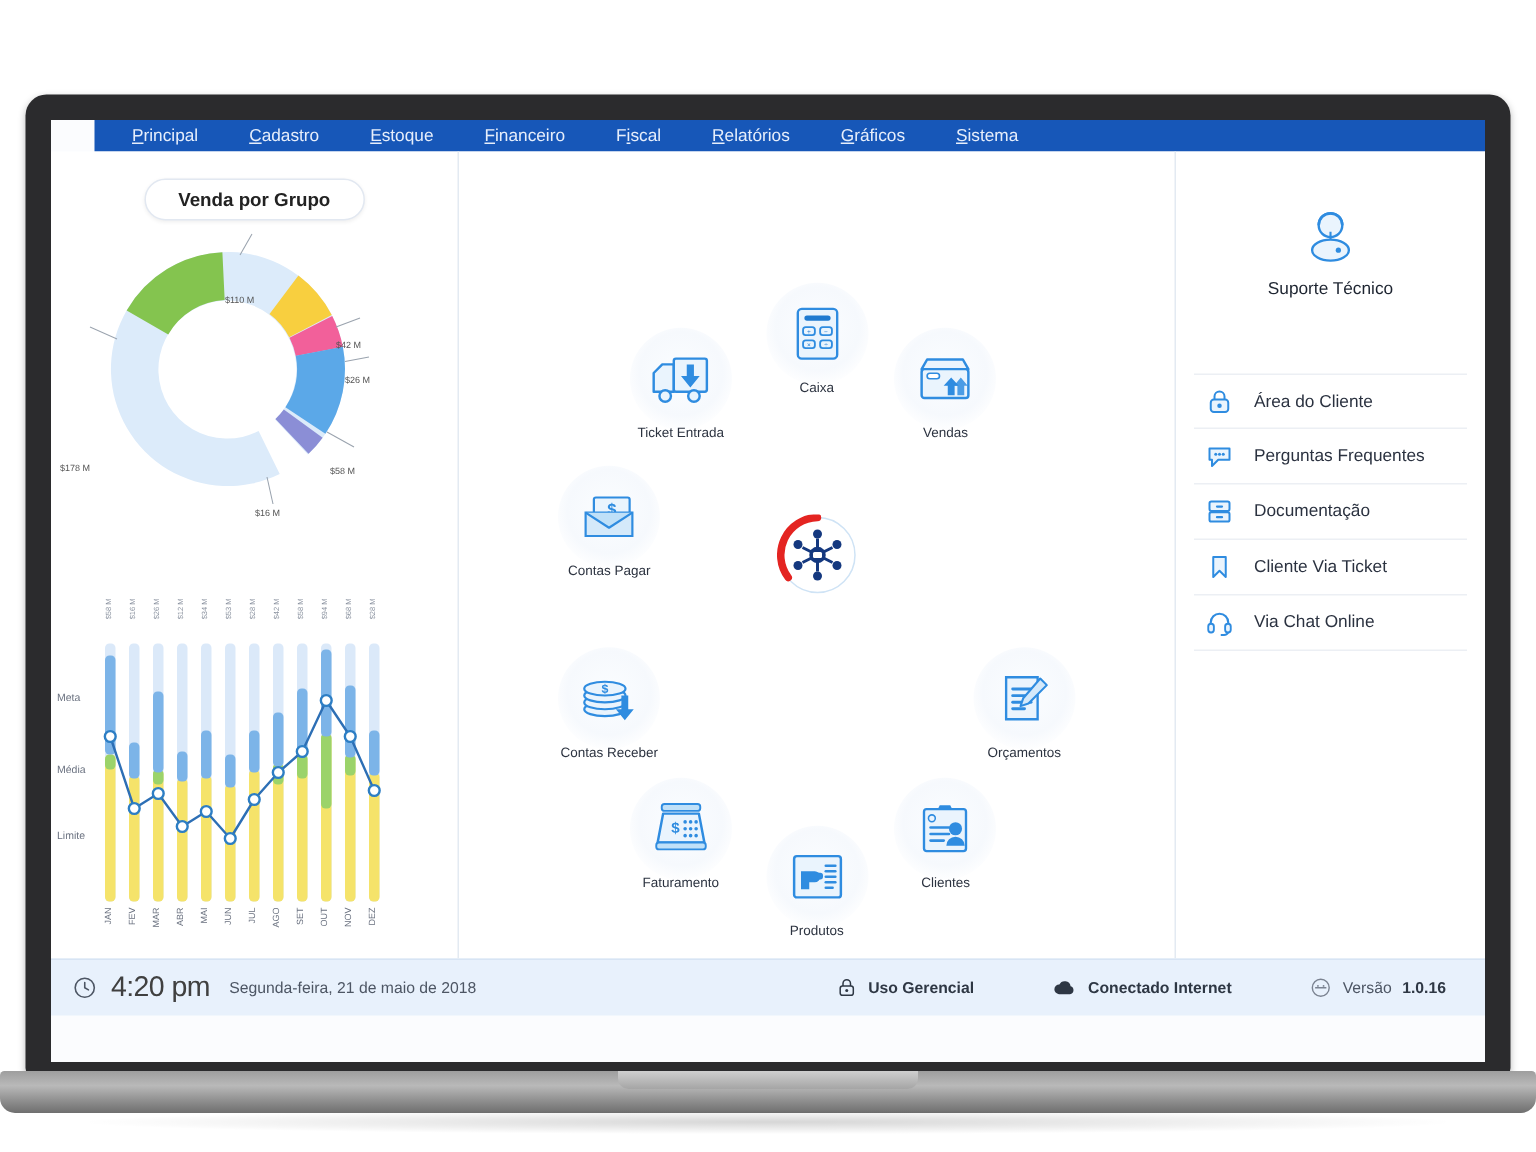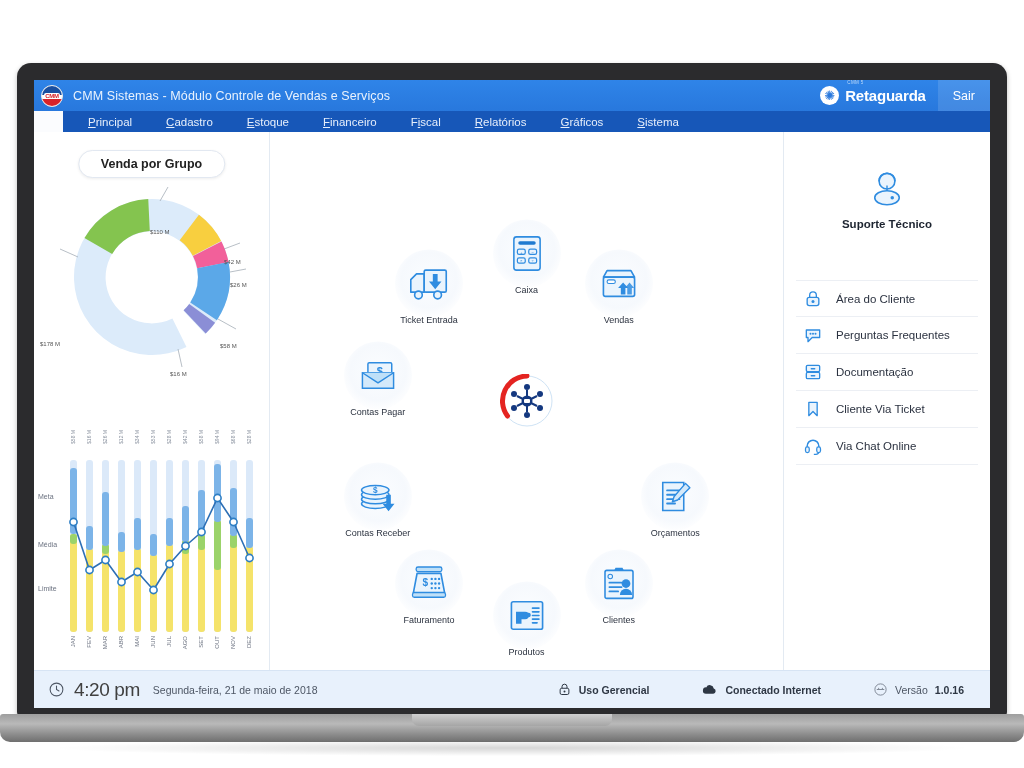--- a/index.html
+++ b/index.html
@@ -78,21 +78,21 @@
   
   .menubar {
     height:21px; width:100%; background:#1757b8;
     display:flex; align-items:center; padding-left:8px;margin-left:29px;
   }
   .menuitem { color:#e6eefb; font-size:11.5px; padding:0 17px; }
   .menuitem u { text-decoration:underline; }
 
   
   .bodyrow { display:flex; height:538px; width:100%; background:#fff; }
-  .col-left { width:236px; border-right:1px solid #e3eaf2; position:relative; }
+  .col-left { width:272px; border-right:1px solid #e3eaf2; position:relative; }
   .col-mid  { flex:1; position:relative; border-right:1px solid #e3eaf2; }
   .col-right{ width:206px; position:relative; }
 
   
   .pill {
     position:absolute; left:50%; transform:translateX(-50%);
     background:#fff; border:1px solid #e2e8f1; border-radius:16px;
     padding:6px 22px; font-size:12.5px; font-weight:bold; color:#222;
     box-shadow:0 1px 3px rgba(0,0,0,.07); white-space:nowrap;
   }
@@ -125,21 +125,21 @@
     display:flex; align-items:center; justify-content:center;
   }
   .hub-lab { font-size:9px; color:#2c3340; margin-top:-3px; }
   .hub-center {
     position:absolute; left:50%; top:50%; transform:translate(-50%,-50%);
     width:54px; height:54px;
   }
 
   
   .sup-head { position:absolute; left:0; right:0; top:36px; text-align:center; }
-  .sup-title { font-size:11.5px; font-weight:bold; color:#1d2430; margin-top:8px; }
+  .sup-title { font-size:11.5px; font-weight:normal; color:#1d2430; margin-top:8px; }
   .sup-list { position:absolute; left:12px; right:12px; top:148px; }
   .sup-row {
     display:flex; align-items:center; gap:12px; height:37px;
     border-bottom:1px solid #eceff4; padding-left:6px;
   }
   .sup-row:first-child { border-top:1px solid #eceff4; }
   .sup-txt { font-size:11.5px; color:#2b3240; }
   .sup-ic { width:22px; height:22px; flex:0 0 auto; display:flex; align-items:center; justify-content:center; }
 
   
@@ -161,38 +161,20 @@
 
 <div class="stage">
 
   <div class="laptop-lid"></div>
   <div class="laptop-base"></div>
   <div class="laptop-notch"></div>
   <div class="laptop-shadow"></div>
 
   <div class="screen">
 
-    <div class="titlebar">
-      <div class="cmm-logo">
-        <span class="cmm-top"></span>
-          <span class="cmm-bot"></span>
-        <span class="cmm-word">CMM</span>
-      </div>
-      <div class="app-title">CMM Sistemas - Módulo Controle de Vendas e Serviços</div>
-      <div class="brand-wrap">
-        <div class="brand">
-          <div class="brand-mark">✺</div>
-          <div class="brand-txtwrap">
-            <div class="brand-micro">CMM 5</div>
-            <div class="brand-text">Retaguarda</div>
-          </div>
-        </div>
-        <div class="logout">Sair</div>
-      </div>
-    </div>
 
     <div class="menubar">
       <div class="menuitem"><u>P</u>rincipal</div>
       <div class="menuitem"><u>C</u>adastro</div>
       <div class="menuitem"><u>E</u>stoque</div>
       <div class="menuitem"><u>F</u>inanceiro</div>
       <div class="menuitem">F<u>i</u>scal</div>
       <div class="menuitem"><u>R</u>elatórios</div>
       <div class="menuitem"><u>G</u>ráficos</div>
       <div class="menuitem"><u>S</u>istema</div>

